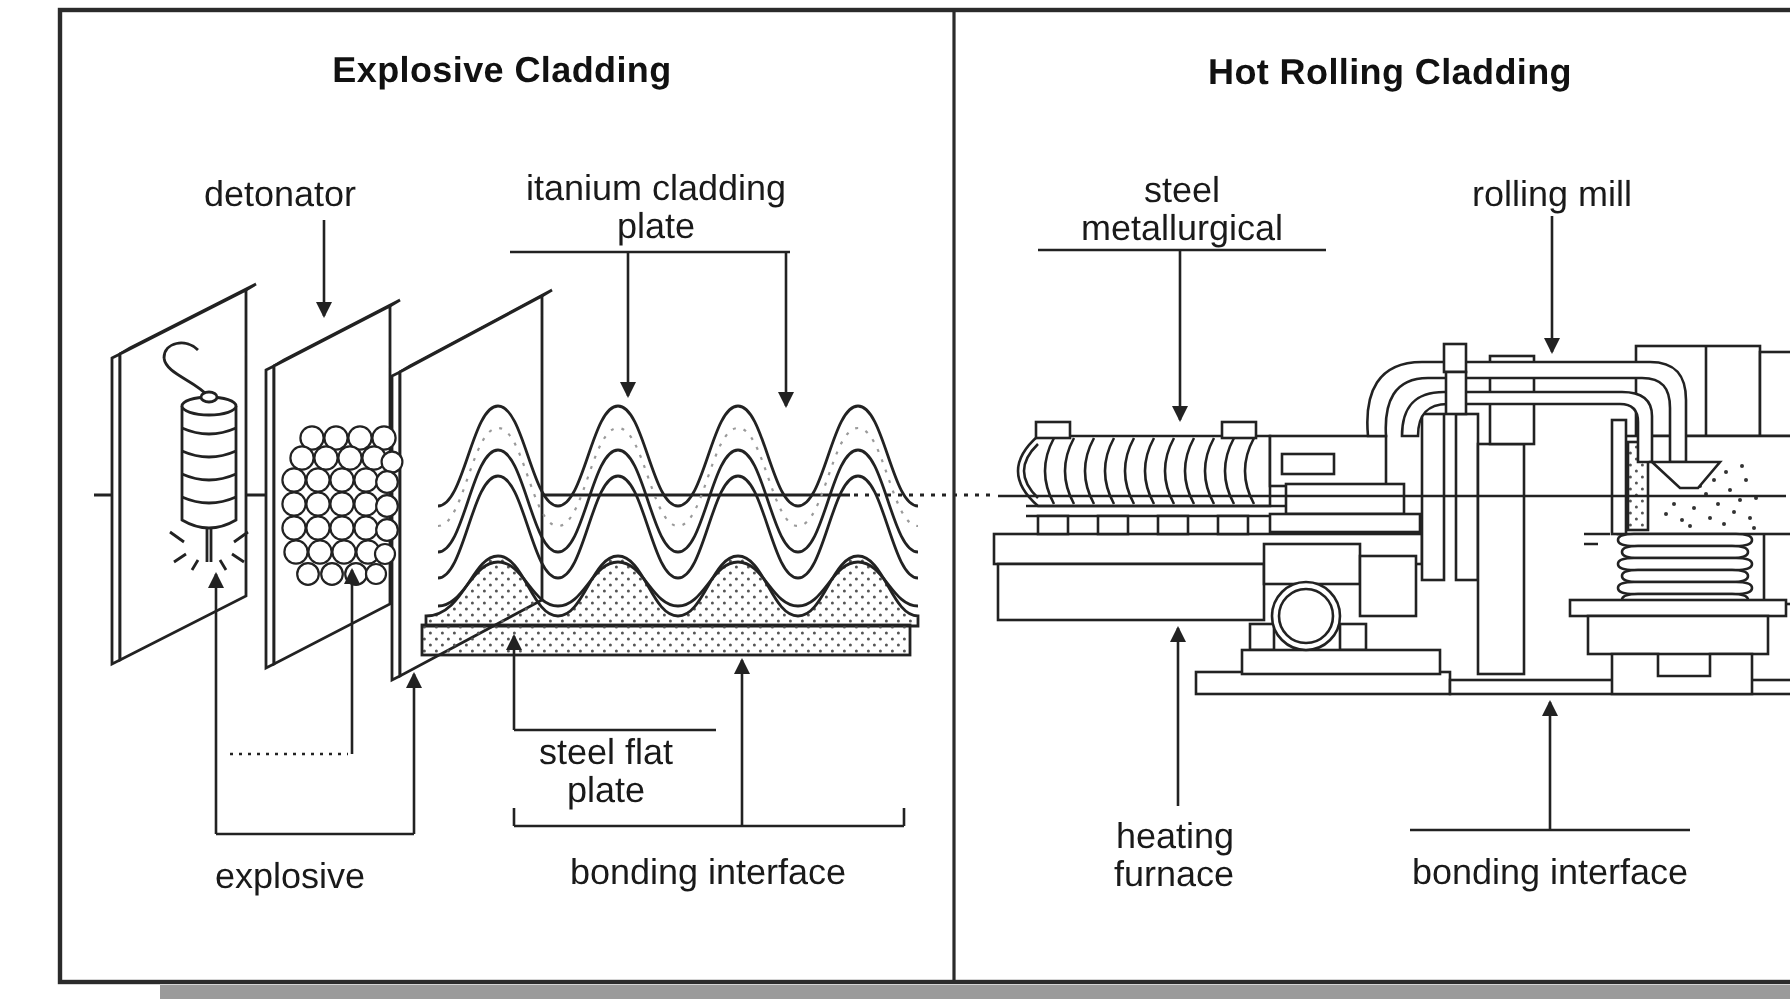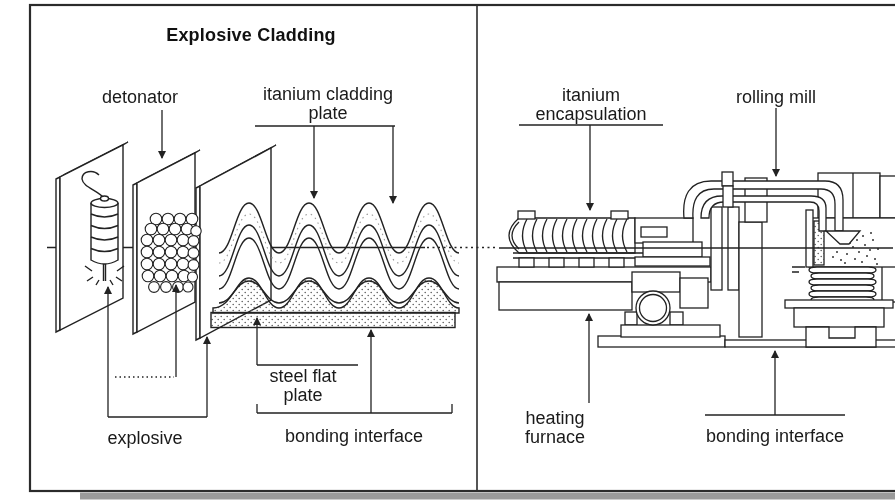--- a/index.html
+++ b/index.html
@@ -246,47 +246,48 @@
         <line x1="750" y1="415" x2="750" y2="351" marker-end="url(#ah)"></line>
       </g>
     </g>
 
     <line x1="452" y1="5" x2="452" y2="491" stroke="#2b2b2b" stroke-width="1.6"></line>
     <rect x="5" y="5" width="885" height="486" fill="none" stroke="#2b2b2b" stroke-width="2.2"></rect>
     <rect x="55" y="492.5" width="815" height="7" fill="#9a9a9a"></rect>
   </svg>
 
   <div class="title" style="left:226px;top:25px;">Explosive Cladding</div>
+  <div class="title" style="left:670px;top:26px;">Hot Rolling Cladding</div>
 
   <div class="lbl" style="left:115px;top:88px;">detonator</div>
 
   <div class="lbl" style="left:303px;top:85px;text-align:center;">
     <div>itanium cladding</div>
     <div>plate</div>
   </div>
 
   <div class="lbl" style="left:278px;top:367px;">
     <div>steel flat</div>
     <div>plate</div>
   </div>
 
   <div class="lbl" style="left:120px;top:429px;">explosive</div>
 
   <div class="lbl" style="left:329px;top:427px;">
     <div>bonding interface</div>
   </div>
 
   <div class="lbl" style="left:566px;top:86px;">
-    <div>itanium</div>
-    <div>encapsulation</div>
+    <div>steel</div>
+    <div>metallurgical</div>
   </div>
 
   <div class="lbl" style="left:751px;top:88px;">rolling mill</div>
 
-  <div class="lbl" style="left:530px;top:409px;">
+  <div class="lbl" style="left:562px;top:409px;text-align:right;">
     <div>heating</div>
     <div>furnace</div>
   </div>
 
   <div class="lbl" style="left:750px;top:427px;">
     <div>bonding interface</div>
   </div>
 
 </div>
 

